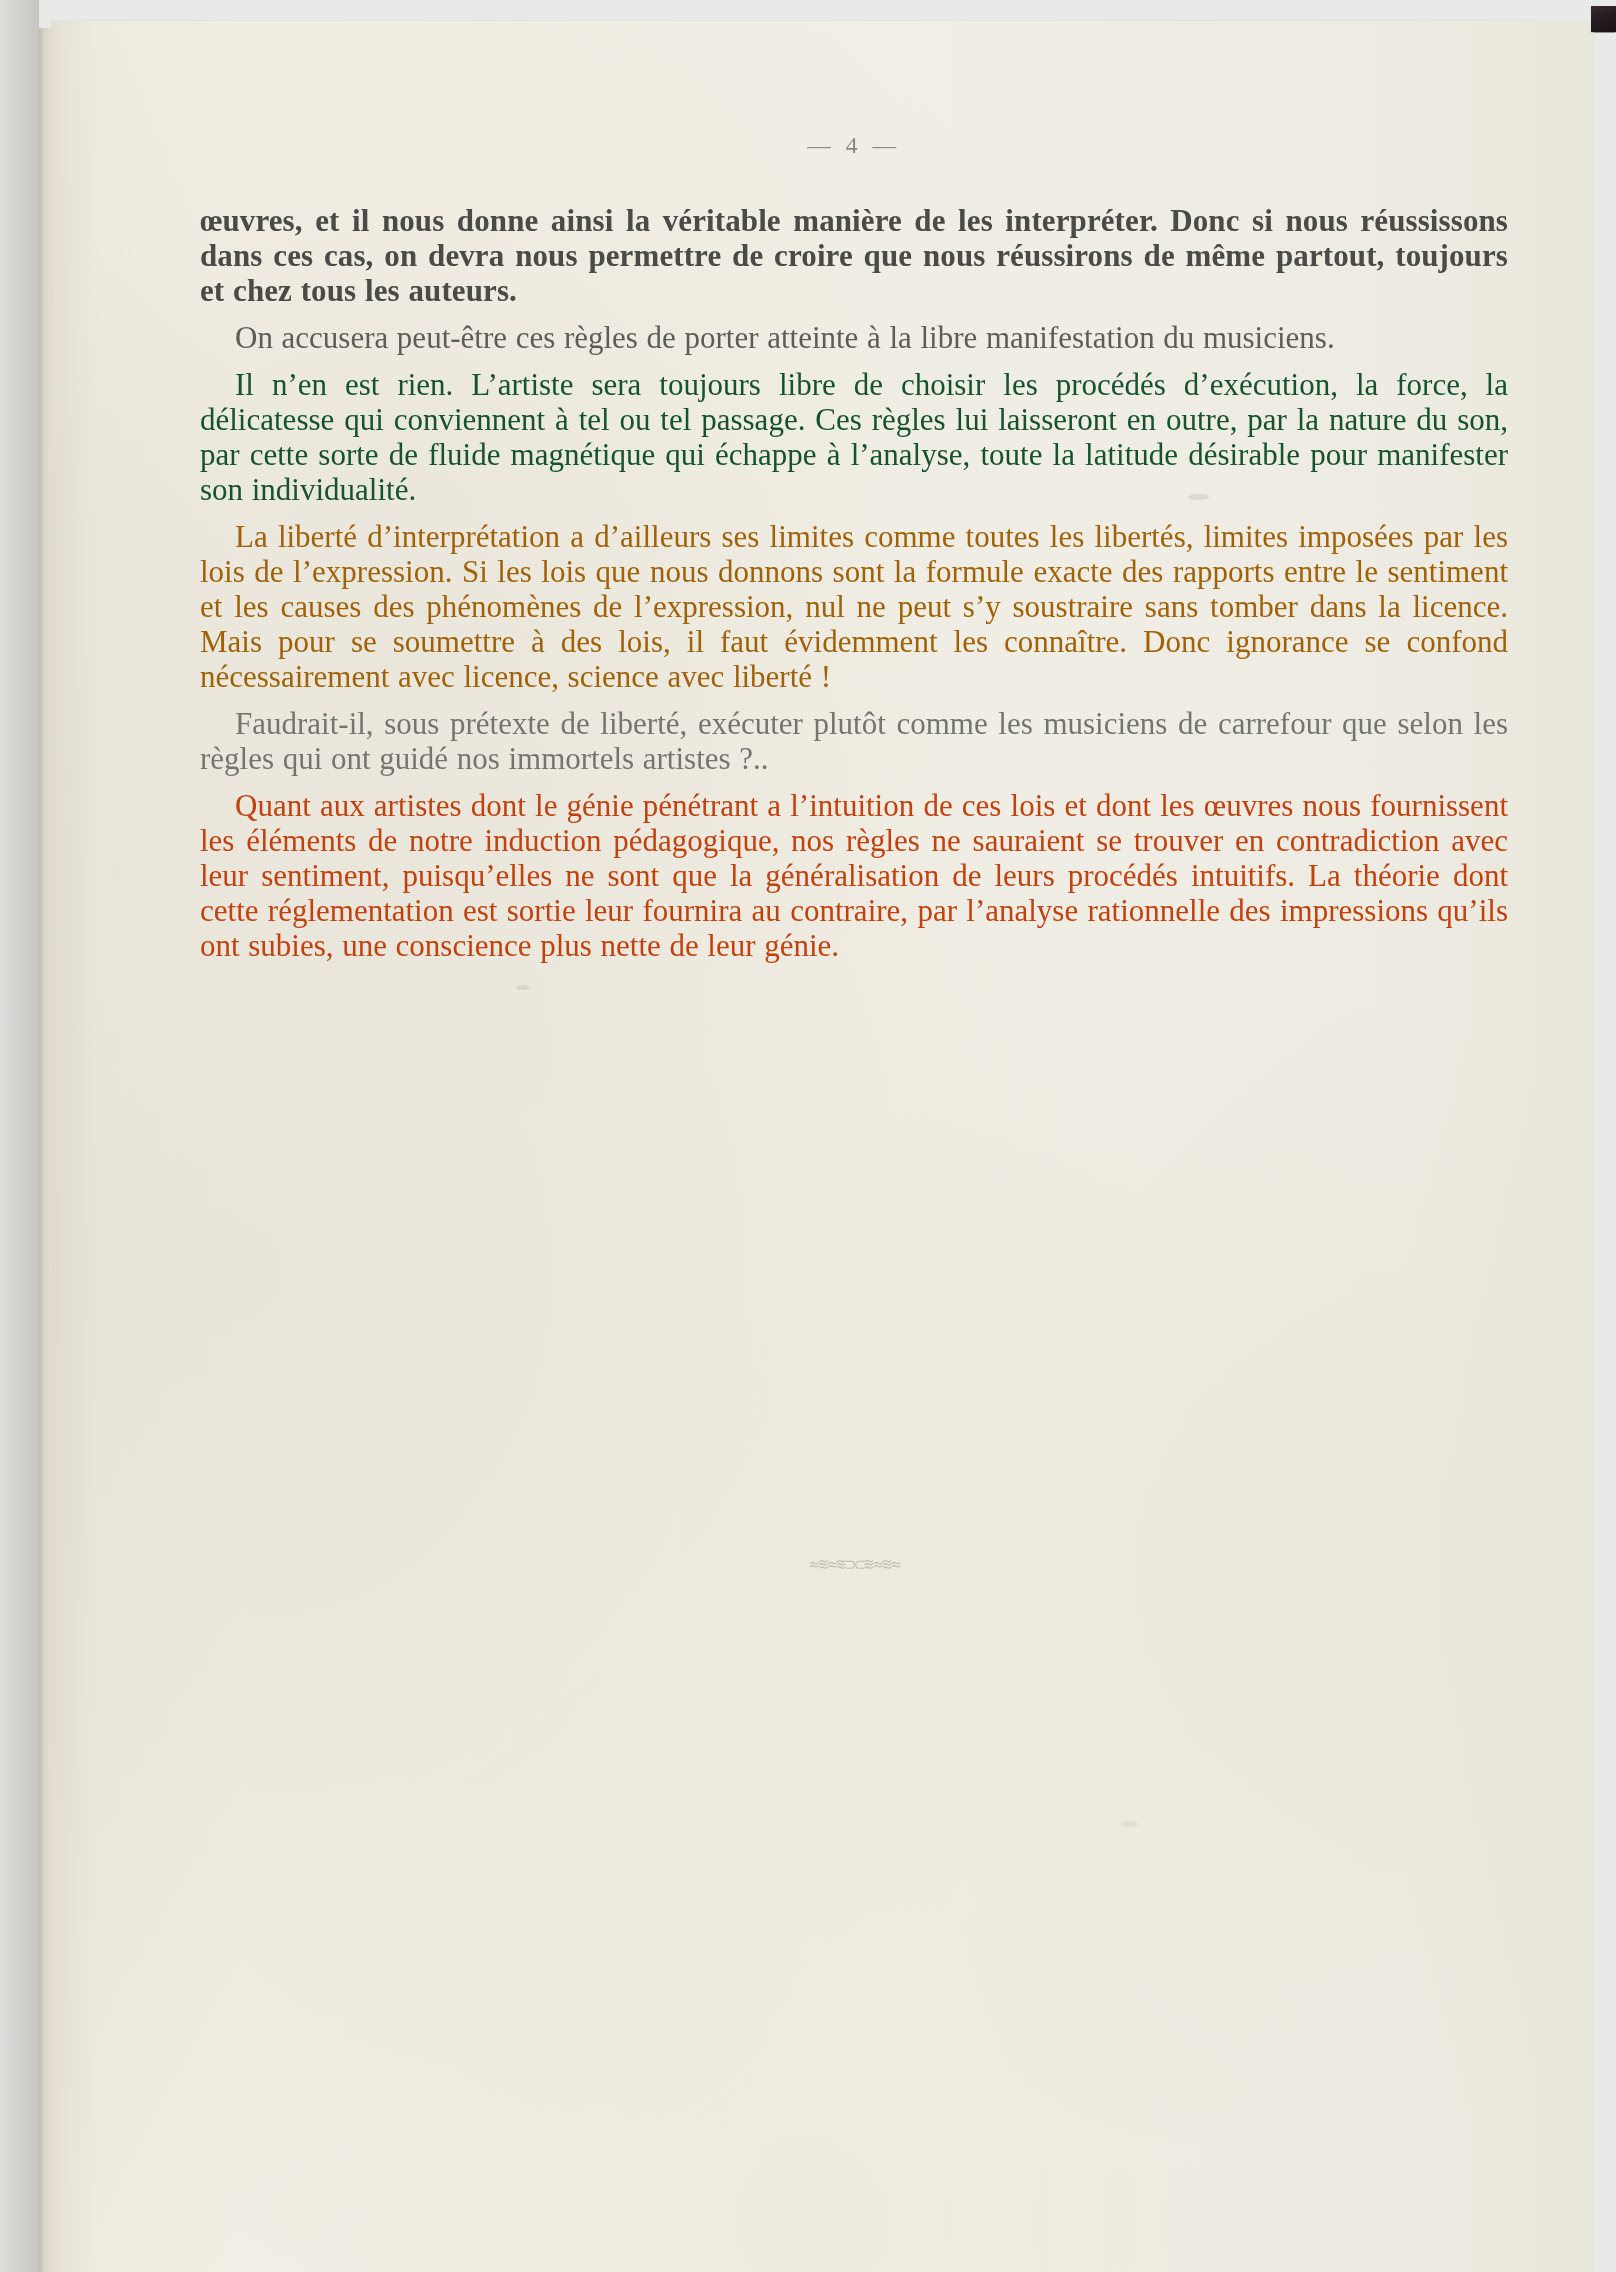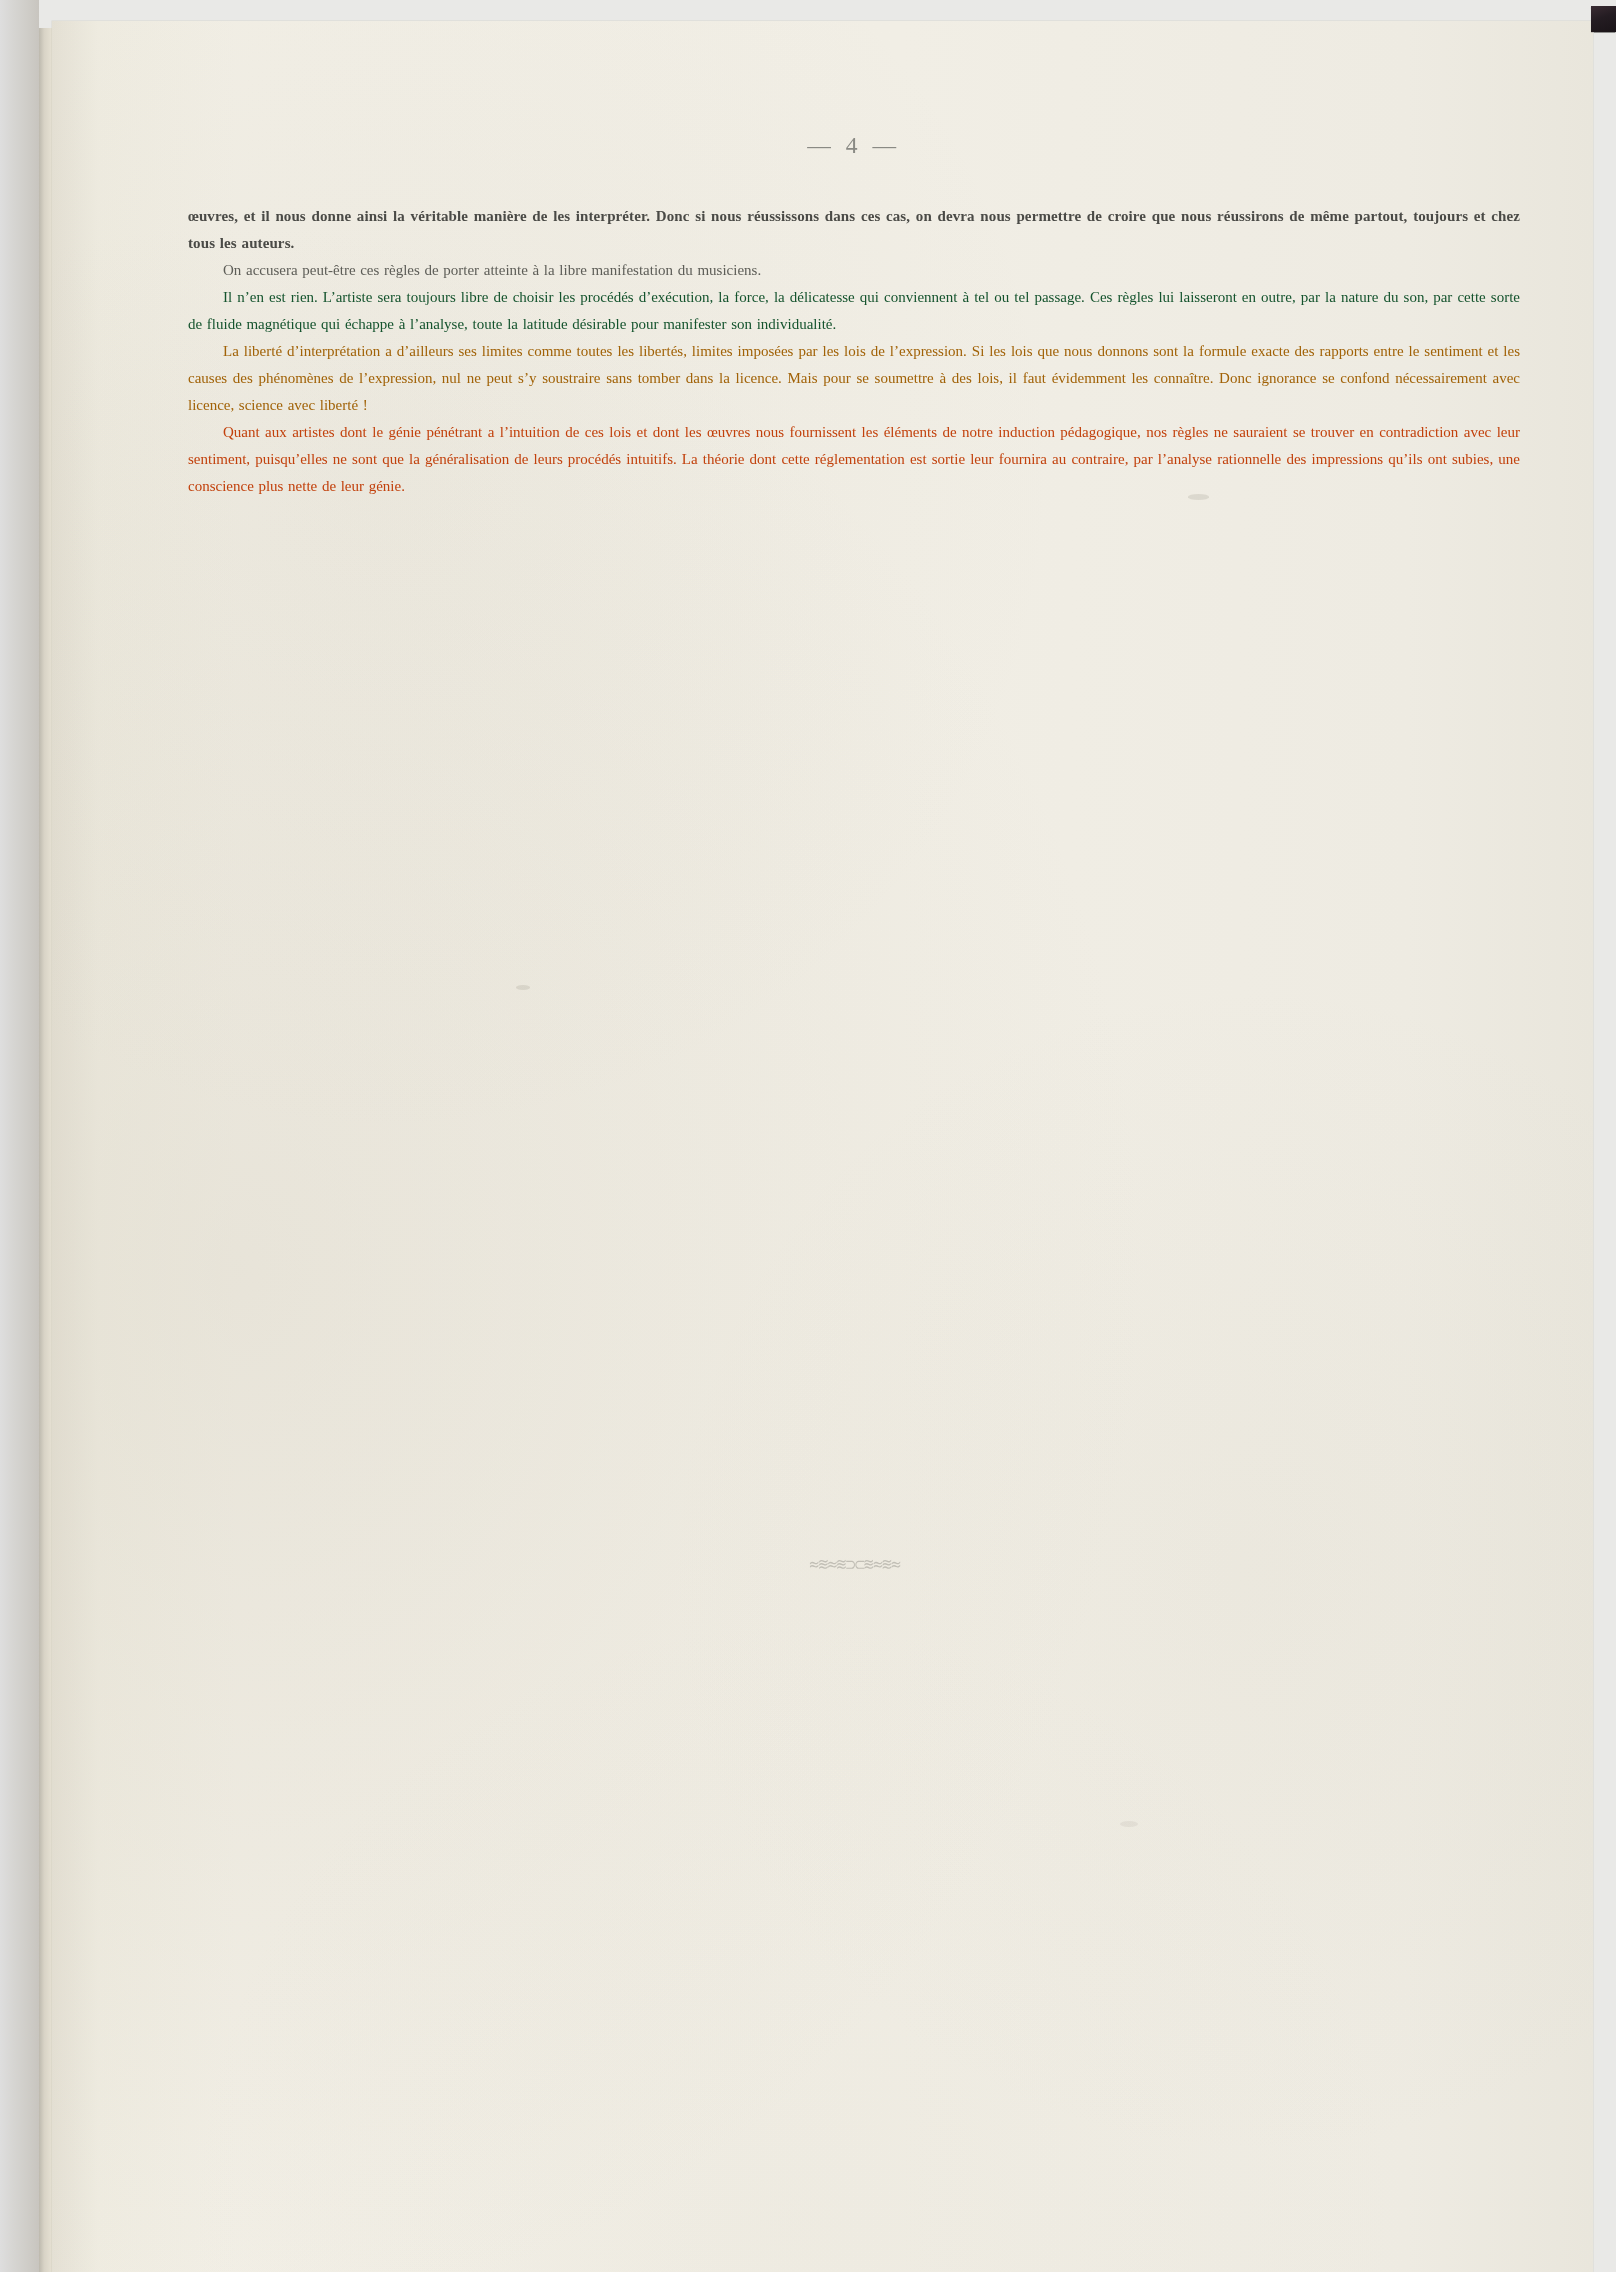--- a/index.html
+++ b/index.html
@@ -86,25 +86,25 @@
   #folio {
     text-align: center;
     font-size: 23.6px;
     color: #8a8a84;
     letter-spacing: 4.5px;
     margin-bottom: 44px;
     font-family: "Liberation Serif", "DejaVu Serif", serif;
   }
 
   .para {
-    margin: 0;
+    margin: 12px;
     text-align: justify;
     text-align-last: left;
-    font-size: 15px;
-    line-height: 27px;
+    font-size: 31px;
+    line-height: 35px;
     color: #6f6f69;
     word-spacing: 0.9px;
   }
   .para + .para { margin-top: 0; }
   .indent { text-indent: 35px; }
 
   
   #para-1 { color: #4a4a46; font-weight: bold; letter-spacing: 0.1px; }
   #para-2 { color: #5d5d57; }
   #para-3 { color: #14532d; }
@@ -177,20 +177,21 @@
   <div id="folio">— 4 —</div>
 
   <p class="para" id="para-1">œuvres, et il nous donne ainsi la véritable manière de les interpréter. Donc si nous réussissons dans ces cas, on devra nous permettre de croire que nous réussirons de même partout, toujours et chez tous les auteurs.</p>
 
   <p class="para indent" id="para-2">On accusera peut-être ces règles de porter atteinte à la libre manifestation du musiciens.</p>
 
   <p class="para indent" id="para-3">Il n’en est rien. L’artiste sera toujours libre de choisir les procédés d’exécution, la force, la délicatesse qui conviennent à tel ou tel passage. Ces règles lui laisseront en outre, par la nature du son, par cette sorte de fluide magnétique qui échappe à l’analyse, toute la latitude désirable pour manifester son individualité.</p>
 
   <p class="para indent" id="para-4">La liberté d’interprétation a d’ailleurs ses limites comme toutes les libertés, limites imposées par les lois de l’expression. Si les lois que nous donnons sont la formule exacte des rapports entre le sentiment et les causes des phénomènes de l’expression, nul ne peut s’y soustraire sans tomber dans la licence. Mais pour se soumettre à des lois, il faut évidemment les connaître. Donc ignorance se confond nécessairement avec licence, science avec liberté !</p>
 
+  <p class="para indent" id="para-5">Faudrait-il, sous prétexte de liberté, exécuter plutôt comme les musiciens de carrefour que selon les règles qui ont guidé nos immortels artistes ?..</p>
 
   <p class="para indent" id="para-6">Quant aux artistes dont le génie pénétrant a l’intuition de ces lois et dont les œuvres nous fournissent les éléments de notre induction pédagogique, nos règles ne sauraient se trouver en contradiction avec leur sentiment, puisqu’elles ne sont que la généralisation de leurs procédés intuitifs. La théorie dont cette réglementation est sortie leur fournira au contraire, par l’analyse rationnelle des impressions qu’ils ont subies, une conscience plus nette de leur génie.</p>
 
 </div>
 
 <div id="ornament-row">
   <div id="ornament">
     <span class="orn-rule"></span>
     <span id="orn-center">≈≋≈≋⊃⊂≋≈≋≈</span>
     <span class="orn-rule right"></span>

